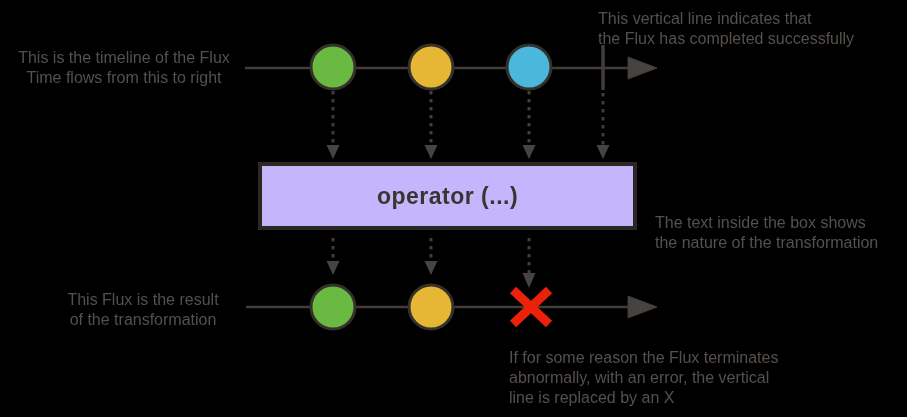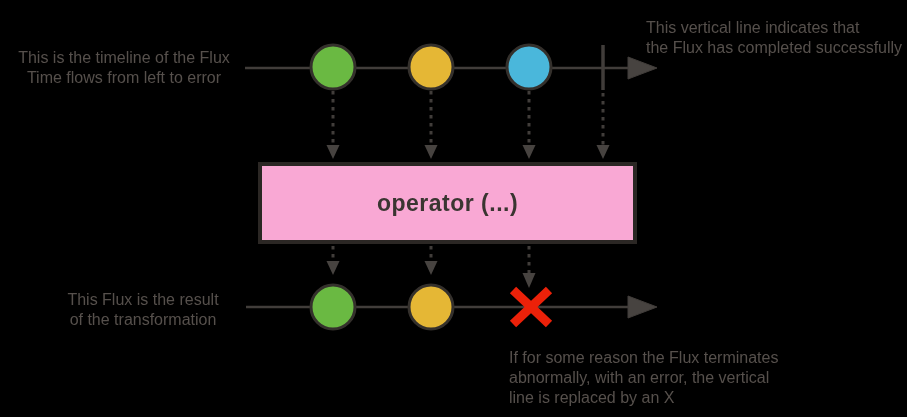--- a/index.html
+++ b/index.html
@@ -25,23 +25,23 @@
     color: #56504c;
     font-size: 16px;
     line-height: 20px;
     white-space: pre-line;
   }
   .annotation.center { text-align: center; }
 
   #operator-box {
     position: absolute;
     left: 258px; top: 162px;
-    width: 379px; height: 82px;
+    width: 379px; height: 68px;
     box-sizing: border-box;
-    background: #f9a8d4;
+    background: #c4b5fd;
     border: 4px solid #2b2724;
     display: flex;
     align-items: center;
     justify-content: center;
   }
   #operator-label {
     color: #3a3531;
     font-size: 23px;
     font-weight: bold;
     letter-spacing: 0.5px;
@@ -100,27 +100,29 @@
       <line class="xline" x1="513" y1="290" x2="549" y2="324"></line>
       <line class="xline" x1="549" y1="290" x2="513" y2="324"></line>
     </g>
   </svg>
 
   <div id="operator-box">
     <span id="operator-label">operator (...)</span>
   </div>
 
   <div class="annotation center" style="left:10px; top:48px; width:228px;">This is the timeline of the Flux
-Time flows from left to error</div>
+Time flows from this to right</div>
 
 
-  <div class="annotation" style="left:598px; top:18px;margin-left:48px;">This vertical line indicates that
+  <div class="annotation" style="left:598px; top:9px;">This vertical line indicates that
 the Flux has completed successfully</div>
 
 
+  <div class="annotation" style="left:655px; top:213px;">The text inside the box shows
+the nature of the transformation</div>
 
   <div class="annotation" style="left:509px; top:348px;">If for some reason the Flux terminates
 abnormally, with an error, the vertical
 line is replaced by an X</div>
 
   <div class="annotation center" style="left:43px; top:290px; width:200px;">This Flux is the result
 of the transformation</div>
 
 </div>
 

